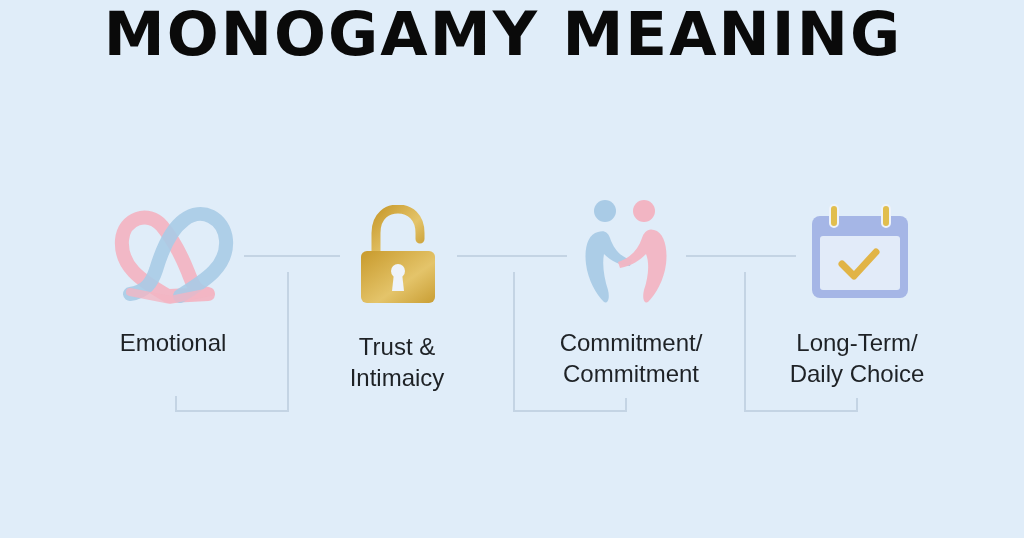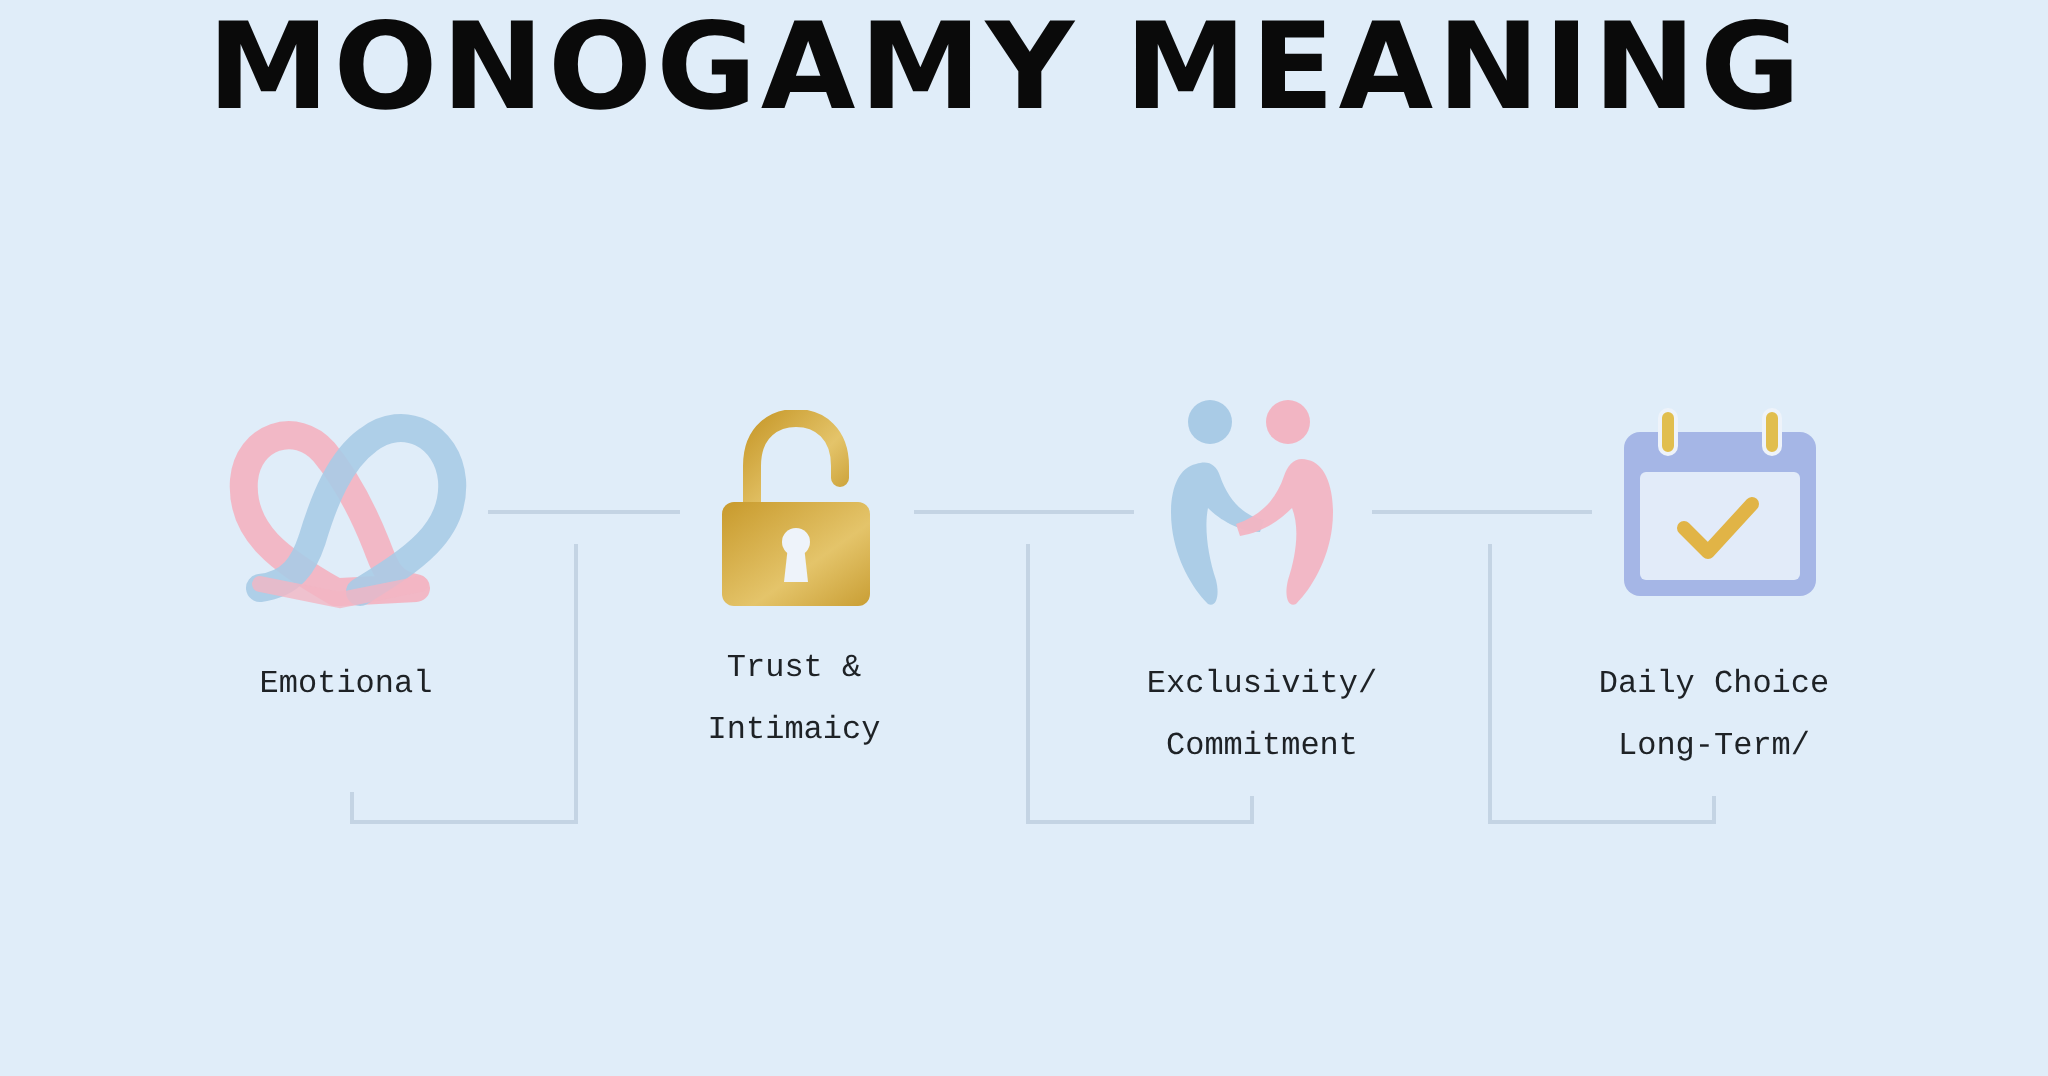--- a/index.html
+++ b/index.html
@@ -10,21 +10,21 @@
   }
   .title {
     position:absolute; left:0; top:-6px; width:1006px; text-align:center;
     font-family:"DejaVu Sans", sans-serif; font-weight:bold;
     font-size:60px; letter-spacing:2px; color:#0A0A0A; line-height:80px;
     transform:scaleX(1.02);
   }
   .icon { position:absolute; }
   .label {
     position:absolute; text-align:center; color:#1E2226;
-    font-family:Liberation Mono, monospace; font-size:16px; line-height:31px;
+    font-family:Liberation Sans, sans-serif; font-size:24px; line-height:31px;
     width:200px;
   }
   .line { position:absolute; background:#C4D4E4; }
 </style>
 </head>
 <body>
 
 <div class="title">MONOGAMY MEANING</div>
 
 <div class="line" style="left:244px;top:255px;width:96px;height:2px;"></div>
@@ -73,24 +73,24 @@
   <rect x="4" y="14" width="96" height="82" rx="8" fill="#A5B6E6"></rect>
   <rect x="12" y="34" width="80" height="54" rx="3" fill="#E2EBF9"></rect>
   <rect x="22" y="3" width="8" height="22" rx="4" fill="#E1BE4E" stroke="#EEF3FA" stroke-width="2"></rect>
   <rect x="74" y="3" width="8" height="22" rx="4" fill="#E1BE4E" stroke="#EEF3FA" stroke-width="2"></rect>
   <path d="M34 62 L46 74 L68 50" fill="none" stroke="#E1B446" stroke-width="7" stroke-linecap="round" stroke-linejoin="round"></path>
 </svg>
 
 <div class="label" style="left:73px;top:327px;">
   <div>Emotional</div>
 </div>
-<div class="label" style="left:297px;top:319px;">
+<div class="label" style="left:297px;top:331px;">
   <div>Trust &amp;</div>
   <div>Intimaicy</div>
 </div>
 <div class="label" style="left:531px;top:327px;">
-  <div>Exclusivity/</div>
+  <div>Commitment/</div>
   <div>Commitment</div>
 </div>
 <div class="label" style="left:757px;top:327px;">
+  <div>Long-Term/</div>
   <div>Daily Choice</div>
-  <div>Long-Term/</div>
 </div>
 
 </body></html>

